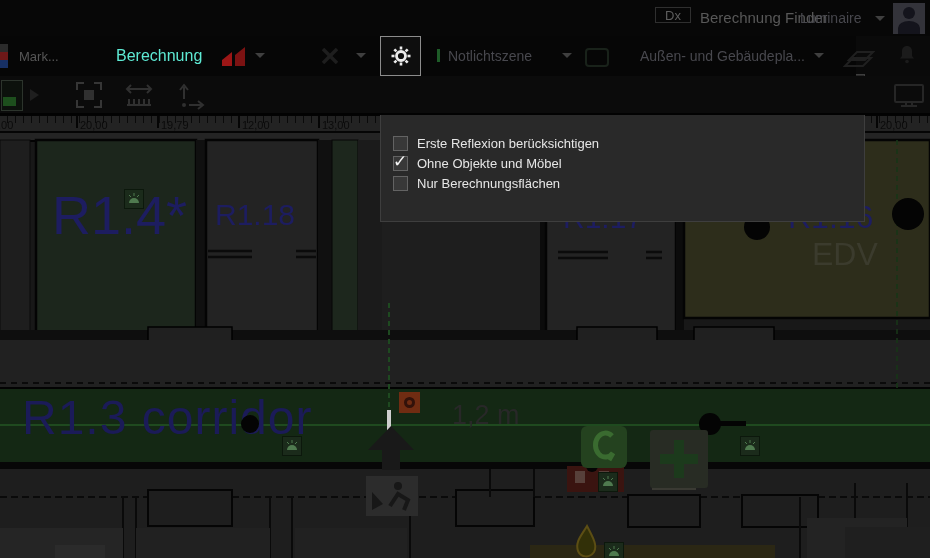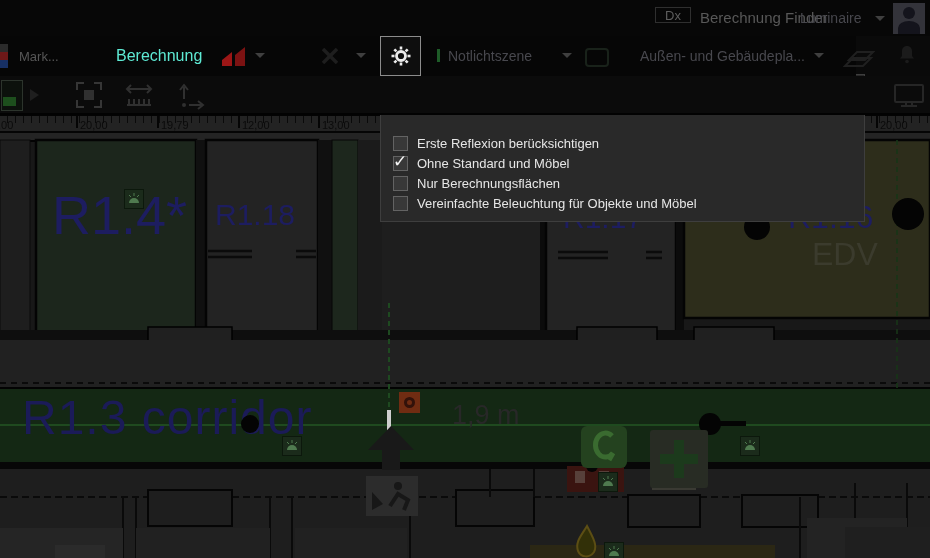--- a/index.html
+++ b/index.html
@@ -164,21 +164,21 @@
       <line x1="897" y1="7" x2="897" y2="255" stroke="#173517" stroke-width="2" stroke-dasharray="5,4" opacity="0.8"></line>
     </svg>
 
     
     <div class="room-label" style="left:52px;top:51px;font-size:54px">R1.4*</div>
     <div class="room-label" style="left:215px;top:65px;font-size:30px">R1.18</div>
     <div class="room-label" style="left:563px;top:68px;font-size:30px">R1.17</div>
     <div class="room-label" style="left:788px;top:66px;font-size:32px">R1.16</div>
     <div class="room-label" style="left:812px;top:103px;font-size:32px;color:#3b3b2d">EDV</div>
     <div class="room-label" style="left:22px;top:257px;font-size:48px;letter-spacing:1px;color:#1b1b58">R1.3 corridor</div>
-    <div class="dim-label" style="left:452px;top:267px;font-size:27px">1,9 m</div>
+    <div class="dim-label" style="left:452px;top:267px;font-size:27px">1,2 m</div>
 
     
     <div class="dot" style="left:241px;top:282px;width:18px;height:18px"></div>
     <div class="dot" style="left:699px;top:280px;width:22px;height:22px"></div>
     <div class="dot-arm" style="left:719px;top:288px;width:27px"></div>
     <div class="dot" style="left:586px;top:327px;width:12px;height:12px"></div>
     <div class="dot" style="left:744px;top:81px;width:26px;height:26px"></div>
     <div class="dot" style="left:892px;top:65px;width:32px;height:32px"></div>
 
     
@@ -427,26 +427,22 @@
     </div>
     <div class="options">
       <div class="opt-row">
         <span class="checkbox"></span>
         <span class="opt-label">Erste Reflexion berücksichtigen</span>
       </div>
       <div class="opt-row">
         <span class="checkbox checked">
             <span class="glyph">✓</span>
           </span>
-        <span class="opt-label">Ohne Standard und Möbel</span>
+        <span class="opt-label">Ohne Objekte und Möbel</span>
       </div>
       <div class="opt-row">
         <span class="checkbox"></span>
         <span class="opt-label">Nur Berechnungsflächen</span>
       </div>
-      <div class="opt-row">
-        <span class="checkbox"></span>
-        <span class="opt-label">Vereinfachte Beleuchtung für Objekte und Möbel</span>
-      </div>
     </div>
   </div>
 
 </div>
 
 </body></html>

